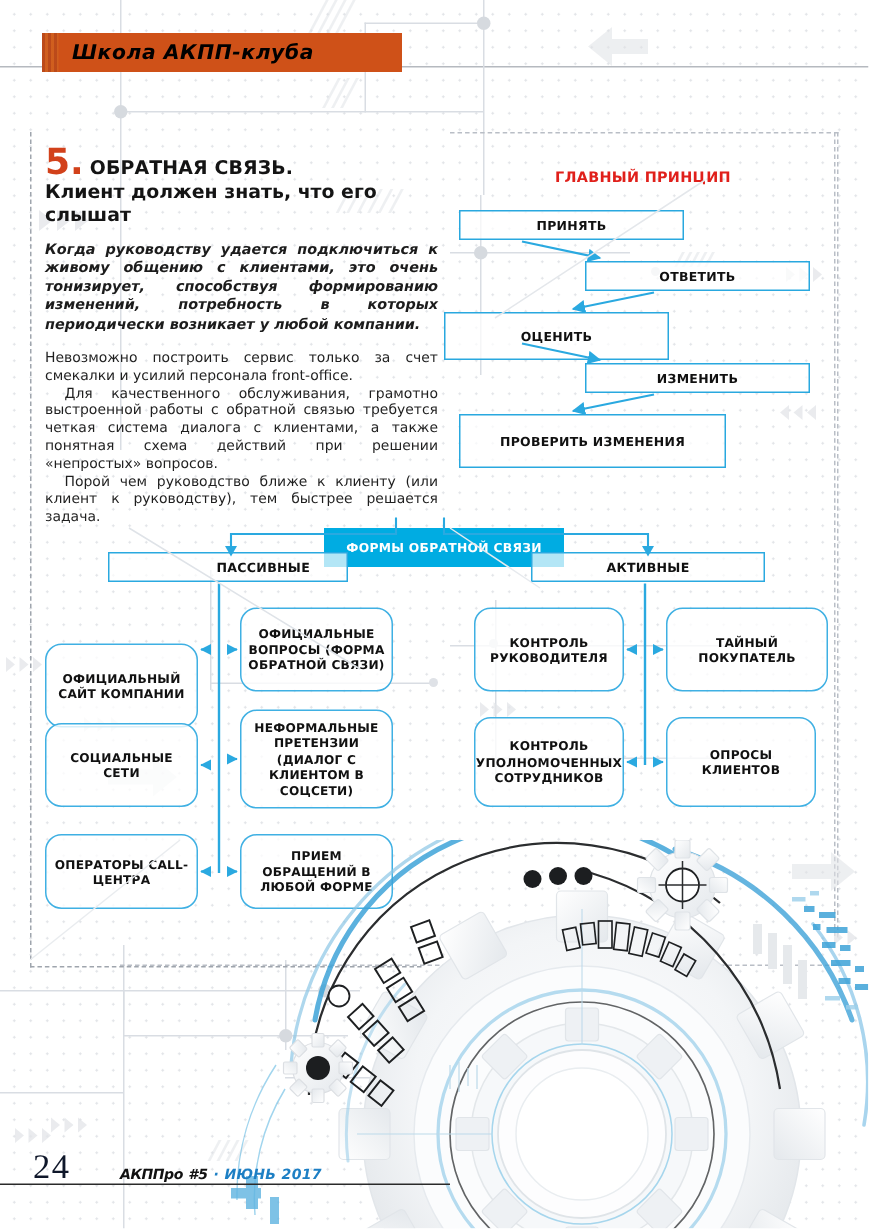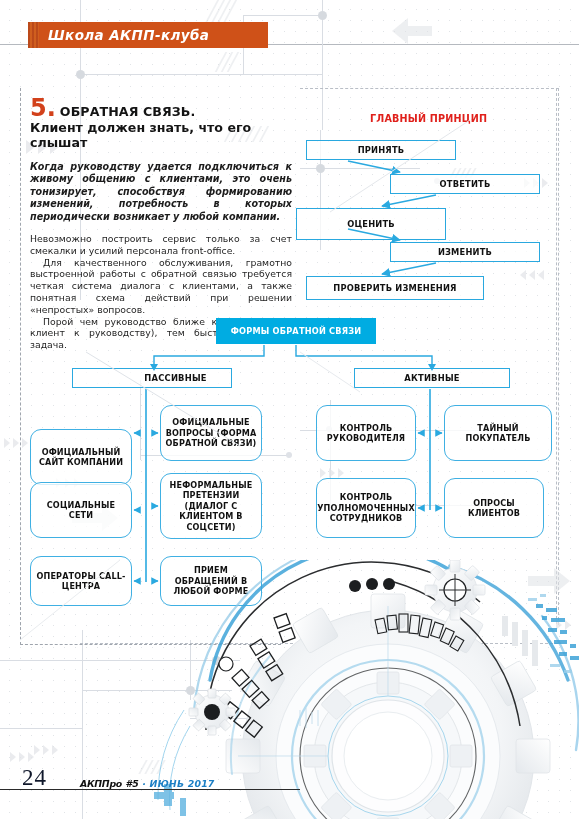--- a/index.html
+++ b/index.html
@@ -62,21 +62,21 @@
     position:absolute;left:28px;top:22px;width:240px;height:26px;
     background:#cf5118;
     display:flex;align-items:center;
   }
   .banner .grip{
     width:11px;height:100%;
     background:repeating-linear-gradient(90deg,#b9491a 0 2px,#d0601f 2px 4px);
     opacity:.9;
   }
   .banner-text{
-    color:#ffffff;font-style:italic;font-weight:700;
+    color:#000000;font-style:italic;font-weight:700;
     font-size:13.5px;letter-spacing:.4px;margin-left:9px;
     font-family:"DejaVu Sans","Liberation Sans",sans-serif;
   }
 
   
   .article{position:absolute;left:30px;top:98px;width:262px;}
   .head-line1{
     display:flex;align-items:baseline;gap:4px;
     color:#1b1b1b;
   }
@@ -118,21 +118,21 @@
     font-family:"DejaVu Sans","Liberation Sans",sans-serif;
     text-align:center;
   }
   .flowsvg{position:absolute;left:0;top:0;width:579px;height:819px;pointer-events:none;}
 
   
   .cyanbox{
     position:absolute;box-sizing:border-box;background:#00ace2;
     display:flex;align-items:center;justify-content:center;
     color:#ffffff;font-weight:700;font-size:8.2px;letter-spacing:.2px;
-    font-family:"DejaVu Sans","Liberation Sans",sans-serif;text-align:center;
+    font-family:"DejaVu Sans","Liberation Sans",sans-serif;text-align:center;margin-top:34px;
   }
   .obox{
     position:absolute;box-sizing:border-box;
     border:1.4px solid #2aa9e0;background:rgba(255,255,255,.70);
     display:flex;align-items:center;justify-content:center;
     color:#111;font-weight:700;font-size:8.4px;letter-spacing:.2px;
     font-family:"DejaVu Sans","Liberation Sans",sans-serif;text-align:center;
   }
   .rbox{
     position:absolute;box-sizing:border-box;
@@ -324,21 +324,21 @@
     <div class="body-p ind">Для качественного обслуживания, грамотно выстроенной работы с обратной связью требуется четкая система диалога с клиентами, а также понятная схема действий при решении «непростых» вопросов.</div>
     <div class="body-p ind">Порой чем руководство ближе к клиенту (или клиент к руководству), тем быстрее решается задача.</div>
   </div>
 
   <div class="principle-title">ГЛАВНЫЙ ПРИНЦИП</div>
 
   <div class="pbox" style="left:306px;top:140px;width:150px;height:20px;">ПРИНЯТЬ</div>
   <div class="pbox" style="left:390px;top:174px;width:150px;height:20px;">ОТВЕТИТЬ</div>
   <div class="pbox" style="left:296px;top:208px;width:150px;height:32px;">ОЦЕНИТЬ</div>
   <div class="pbox" style="left:390px;top:242px;width:150px;height:20px;">ИЗМЕНИТЬ</div>
-  <div class="pbox" style="left:306px;top:276px;width:178px;height:24px;">ПРОВЕРИТЬ ИЗМЕНЕНИЯ</div>
+  <div class="pbox" style="left:306px;top:276px;width:178px;height:36px;">ПРОВЕРИТЬ ИЗМЕНЕНИЯ</div>
 
   <div class="cyanbox" style="left:216px;top:318px;width:160px;height:26px;">ФОРМЫ ОБРАТНОЙ СВЯЗИ</div>
 
   <div class="obox" style="left:72px;top:368px;width:160px;height:20px;padding-left:47px;">ПАССИВНЫЕ</div>
   <div class="obox" style="left:354px;top:368px;width:156px;height:20px;">АКТИВНЫЕ</div>
 
   <div class="rbox" style="left:30px;top:429px;width:102px;height:56px;">ОФИЦИАЛЬНЫЙ САЙТ КОМПАНИИ</div>
   <div class="rbox" style="left:30px;top:482px;width:102px;height:56px;">СОЦИАЛЬНЫЕ СЕТИ</div>
   <div class="rbox" style="left:30px;top:556px;width:102px;height:50px;">ОПЕРАТОРЫ CALL-ЦЕНТРА</div>
 

